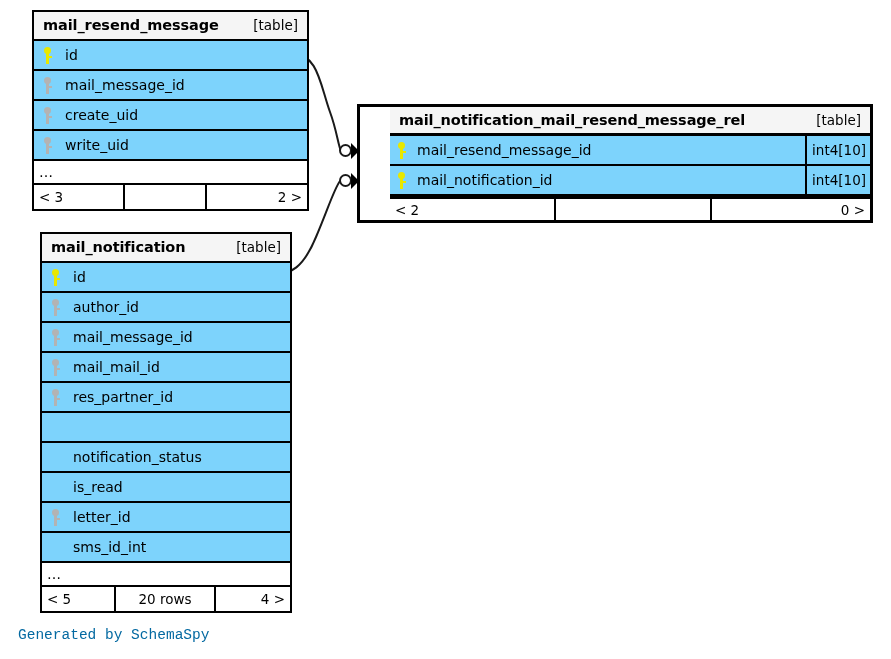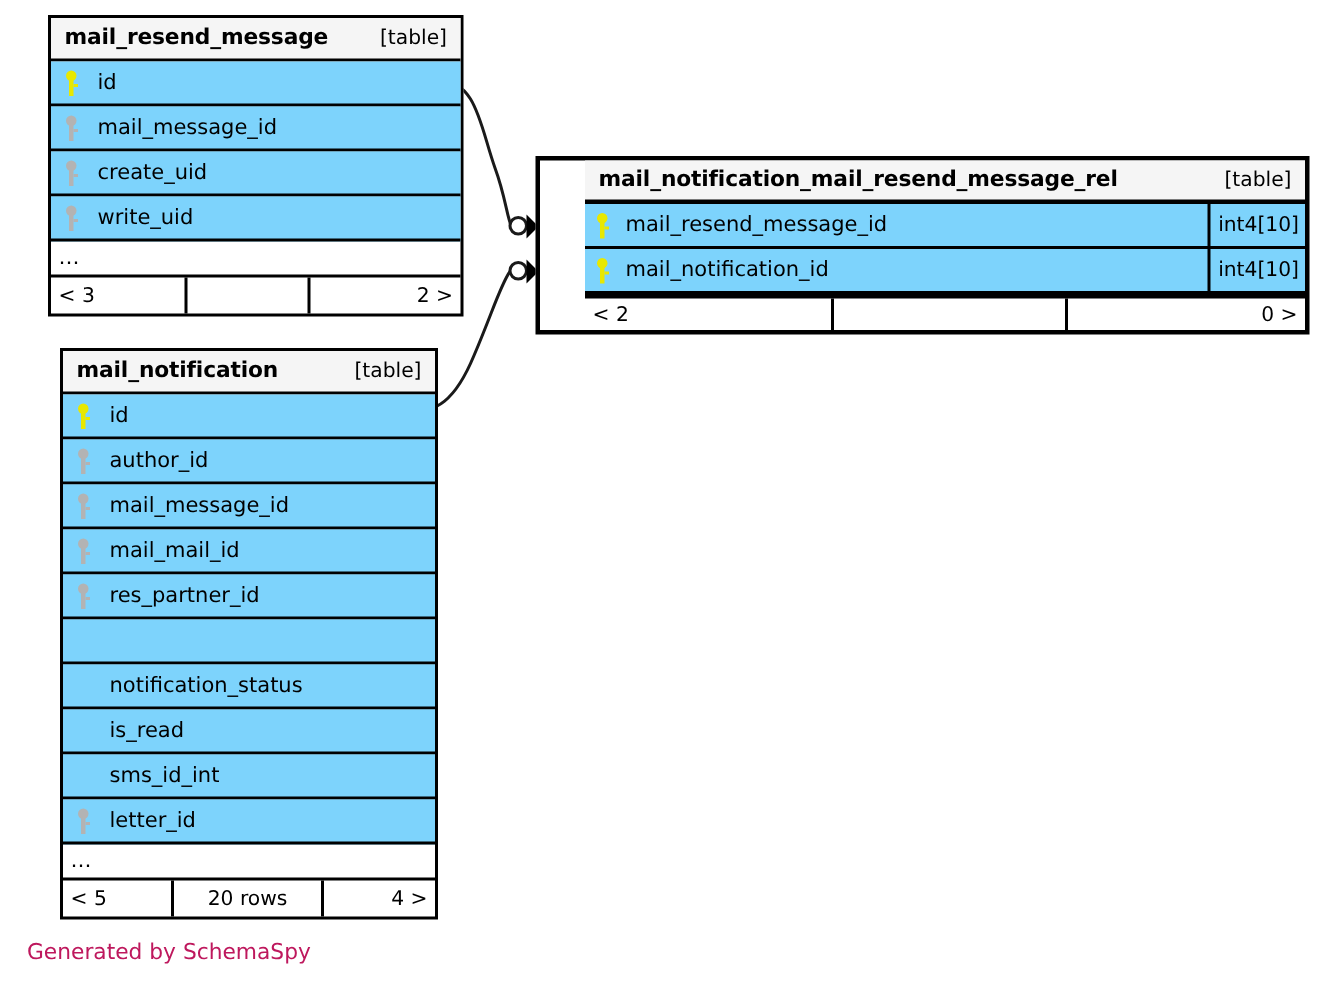--- a/index.html
+++ b/index.html
@@ -174,22 +174,23 @@
   #table-mail_notification {
     left: 40px; top: 232px; width: 252px;
   }
 
   
   #generated-by {
     position: absolute;
     left: 18px;
     top: 627px;
     font-size: 14.5px;
-    color: #be185d;
+    color: #0369a1;
     z-index: 2;
+    font-family: Liberation Mono, monospace;
   }
 </style>
 </head>
 <body>
 
 <div id="canvas">
 
   <svg id="edges" viewBox="0 0 891 659" width="891" height="659">
 
     <g>
@@ -375,33 +376,33 @@
         <span class="col-keycell"></span>
         <span class="col-name">notification_status</span>
       </div>
 
       <div class="col-row">
         <span class="col-keycell"></span>
         <span class="col-name">is_read</span>
       </div>
 
       <div class="col-row">
+        <span class="col-keycell">
+          <span class="key fk">
+              <span class="head"></span>
+              <span class="stem"></span>
+              <span class="tooth"></span>
+            </span>
+        </span>
+        <span class="col-name">letter_id</span>
+      </div>
+
+      <div class="col-row">
         <span class="col-keycell"></span>
         <span class="col-name">sms_id_int</span>
-      </div>
-
-      <div class="col-row">
-        <span class="col-keycell">
-          <span class="key fk">
-              <span class="head"></span>
-              <span class="stem"></span>
-              <span class="tooth"></span>
-            </span>
-        </span>
-        <span class="col-name">letter_id</span>
       </div>
 
       <div class="ellipsis-row">…</div>
 
       <div class="foot-row">
         <div class="foot-cell foot-left" style="width:30%">&lt; 5</div>
         <div class="foot-cell foot-mid" style="width:40%">20 rows</div>
         <div class="foot-cell foot-right" style="width:30%">4 &gt;</div>
       </div>
     </div>

